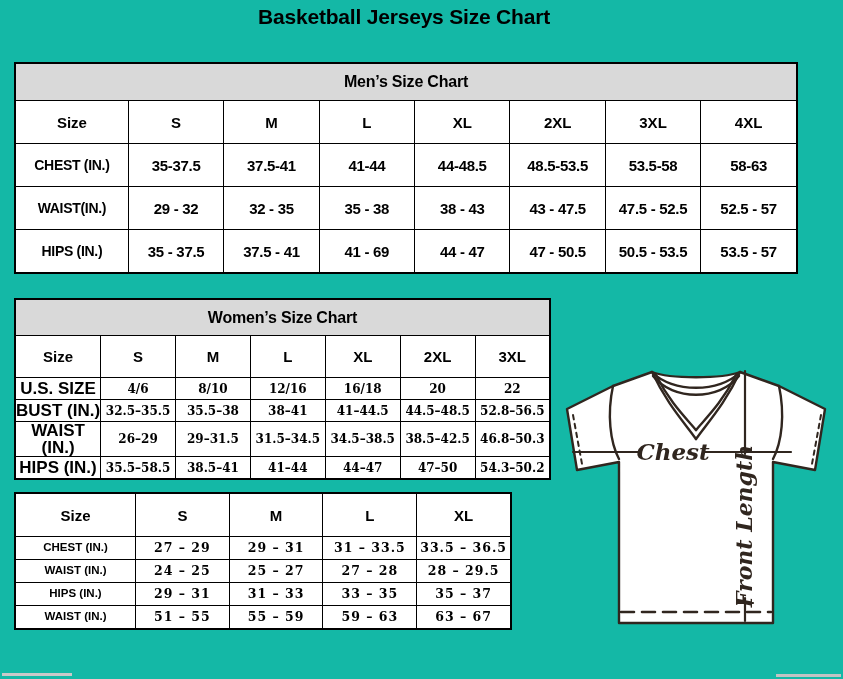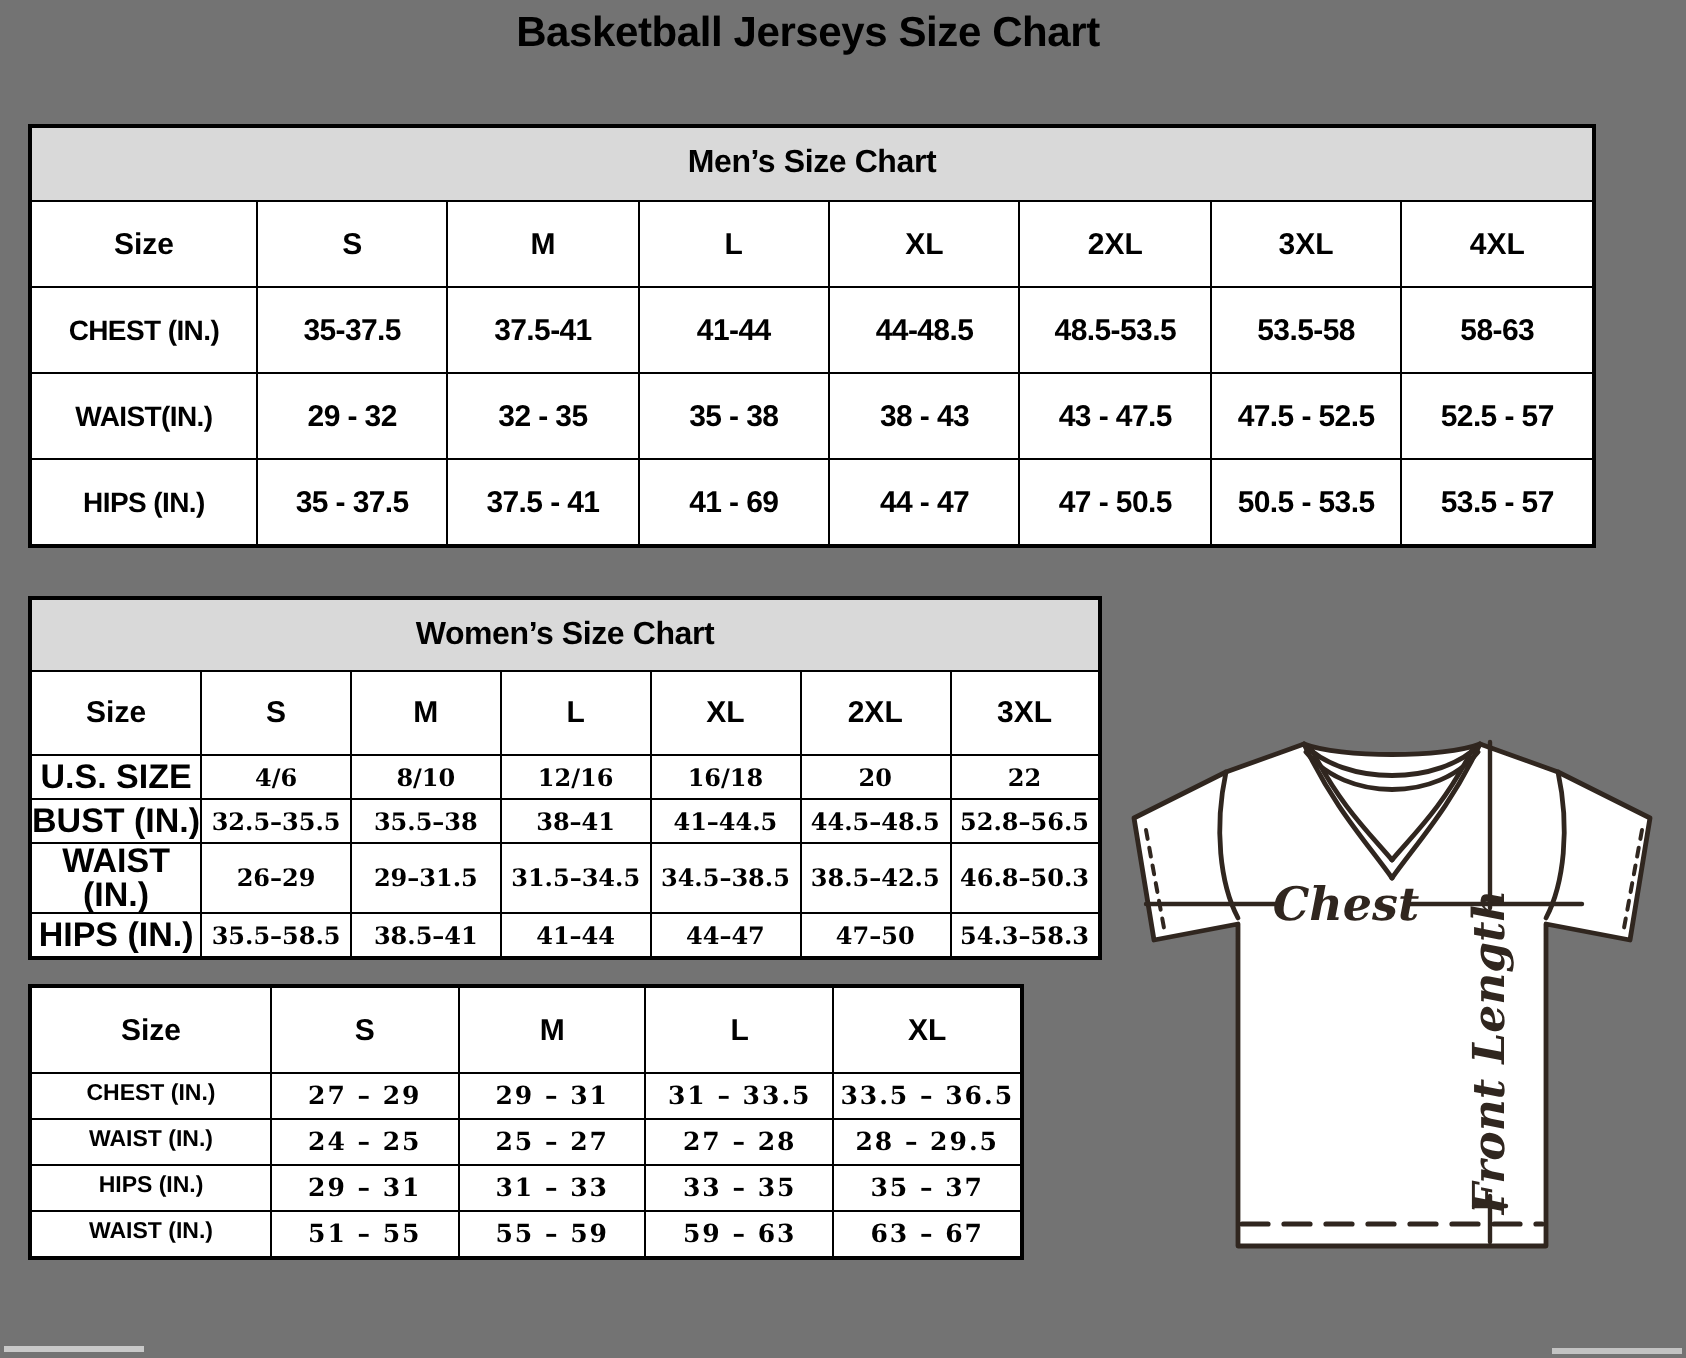--- a/index.html
+++ b/index.html
@@ -1,18 +1,18 @@
 <!DOCTYPE html>
 <html><head>
 <meta charset="utf-8">
 <style>
   html,body{margin:0;padding:0;background:#ffffff;}
   body{width:843px;height:679px;position:relative;overflow:hidden;
        font-family:"Liberation Sans", sans-serif;}
-  .page{position:absolute;inset:0;background:#737373;}
+  .page{position:absolute;inset:0;background:#14b8a6;}
 
   .title{position:absolute;top:5px;left:0;width:808px;margin:0;text-align:center;
          font-size:21px;font-weight:700;color:#000;letter-spacing:-0.2px;}
 
   table.tbl{position:absolute;border-collapse:collapse;table-layout:fixed;
             background:#fff;border:2px solid #000;}
   .tbl th,.tbl td{border:1px solid #000;text-align:center;vertical-align:middle;
                   padding:0;font-weight:700;color:#000;line-height:1;}
   .tbl .tbl-title-row th{background:#d9d9d9;font-size:16px;letter-spacing:-0.2px;}
 
@@ -165,21 +165,21 @@
         <td class="val">38.5–42.5</td>
         <td class="val">46.8–50.3</td>
       </tr>
       <tr>
         <td class="rowlabel">HIPS (IN.)</td>
         <td class="val">35.5–58.5</td>
         <td class="val">38.5–41</td>
         <td class="val">41–44</td>
         <td class="val">44–47</td>
         <td class="val">47–50</td>
-        <td class="val">54.3–58.3</td>
+        <td class="val">54.3–50.2</td>
       </tr>
     </tbody>
   </table>
 
   <table class="tbl youth">
     <colgroup>
       <col style="width:24.3%">
         <col style="width:18.9%">
         <col style="width:18.9%">
       <col style="width:18.9%">

